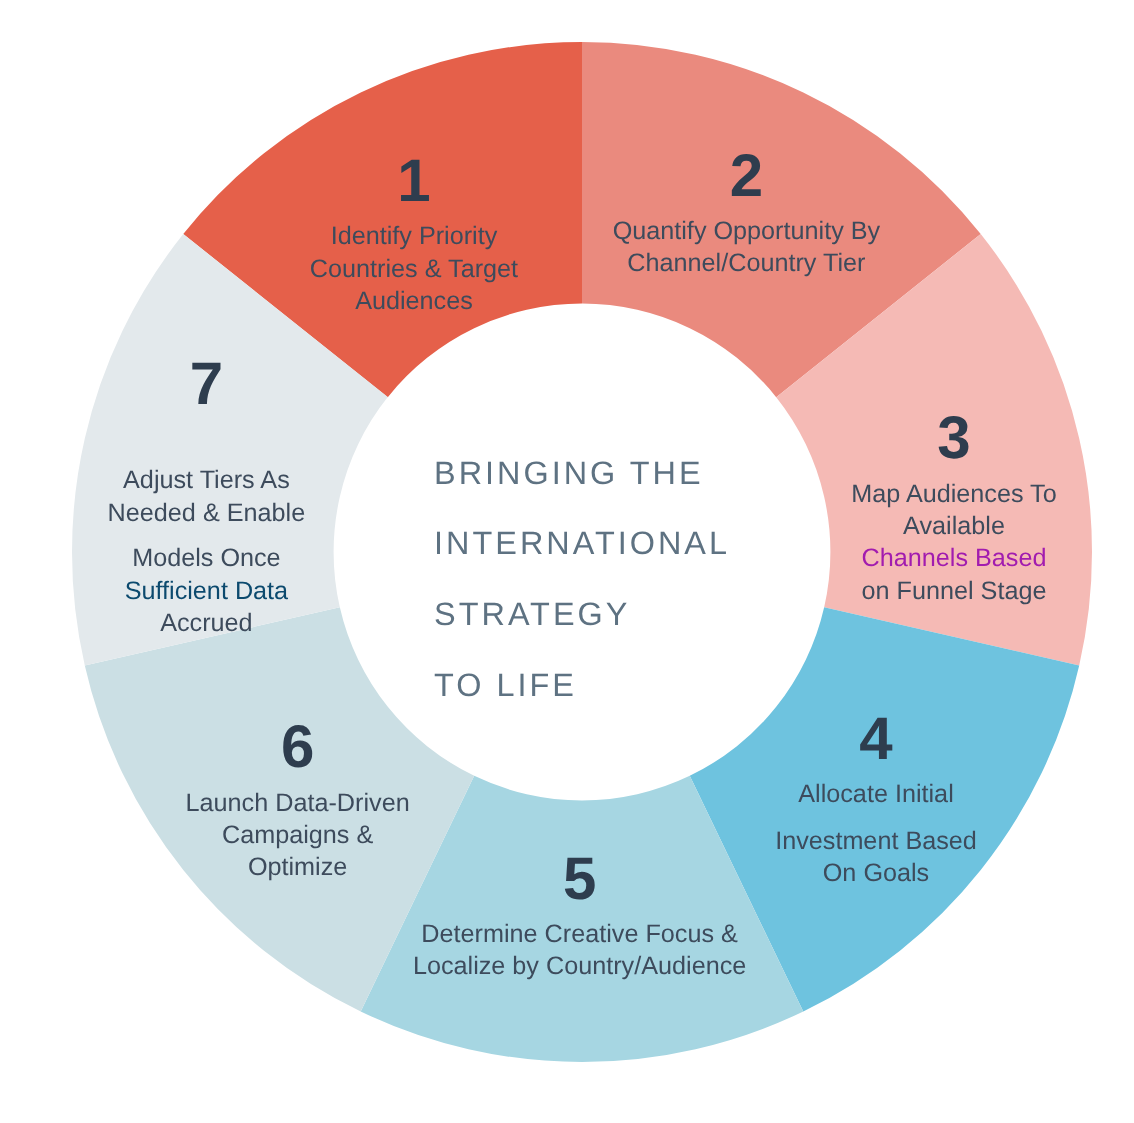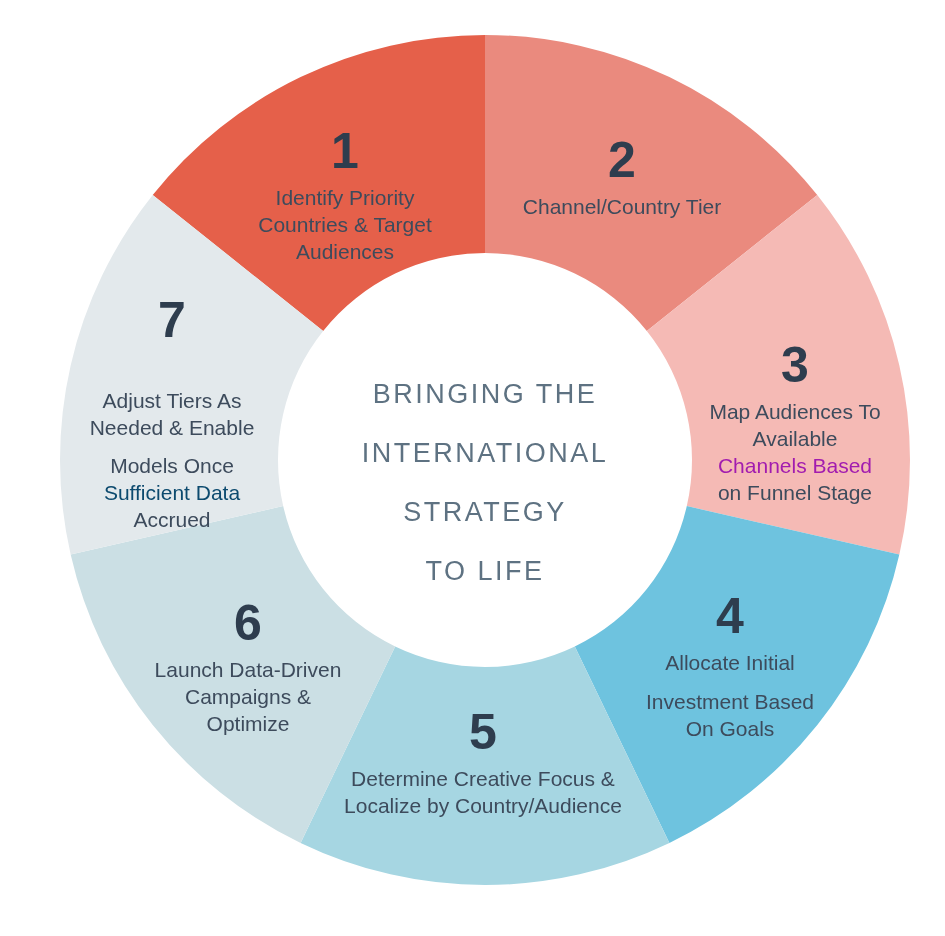--- a/index.html
+++ b/index.html
@@ -41,21 +41,21 @@
     font-weight: 400;
     white-space: nowrap;
   }
   .center-title {
     position: absolute;
     left: 485px;
     top: 483px;
     transform: translate(-50%, -50%);
     display: flex;
     flex-direction: column;
-    align-items: center;
+    align-items: flex-start;
     text-align: center;
     gap: 16px;
   }
   .center-title .title-line {
     font-size: 27px;
     line-height: 43px;
     font-weight: 400;
     letter-spacing: 2.5px;
     white-space: nowrap;
   }
@@ -76,20 +76,21 @@
 
   <div id="labels">
       <div class="seg-label" style="left: 345px; top: 194px;">
         <div class="seg-number" style="color: rgb(46, 61, 78);">1</div>
         <div class="seg-line" style="color: rgb(61, 75, 92);">Identify Priority</div>
         <div class="seg-line" style="color: rgb(61, 75, 92);">Countries &amp; Target</div>
         <div class="seg-line" style="color: rgb(61, 75, 92);">Audiences</div>
       </div>
       <div class="seg-label" style="left: 622px; top: 176px;">
         <div class="seg-number" style="color: rgb(46, 61, 78);">2</div>
+        <div class="seg-line" style="color: rgb(61, 75, 92);">Quantify Opportunity By</div>
         <div class="seg-line" style="color: rgb(61, 75, 92);">Channel/Country Tier</div>
       </div>
       <div class="seg-label" style="left: 795px; top: 422px;">
         <div class="seg-number" style="color: rgb(46, 61, 78);">3</div>
         <div class="seg-line" style="color: rgb(61, 75, 92);">Map Audiences To</div>
         <div class="seg-line" style="color: rgb(61, 75, 92);">Available</div>
         <div class="seg-line" style="color: #a21caf;">Channels Based</div>
         <div class="seg-line" style="color: rgb(61, 75, 92);">on Funnel Stage</div>
       </div>
       <div class="seg-label" style="left: 730px; top: 665px;">

